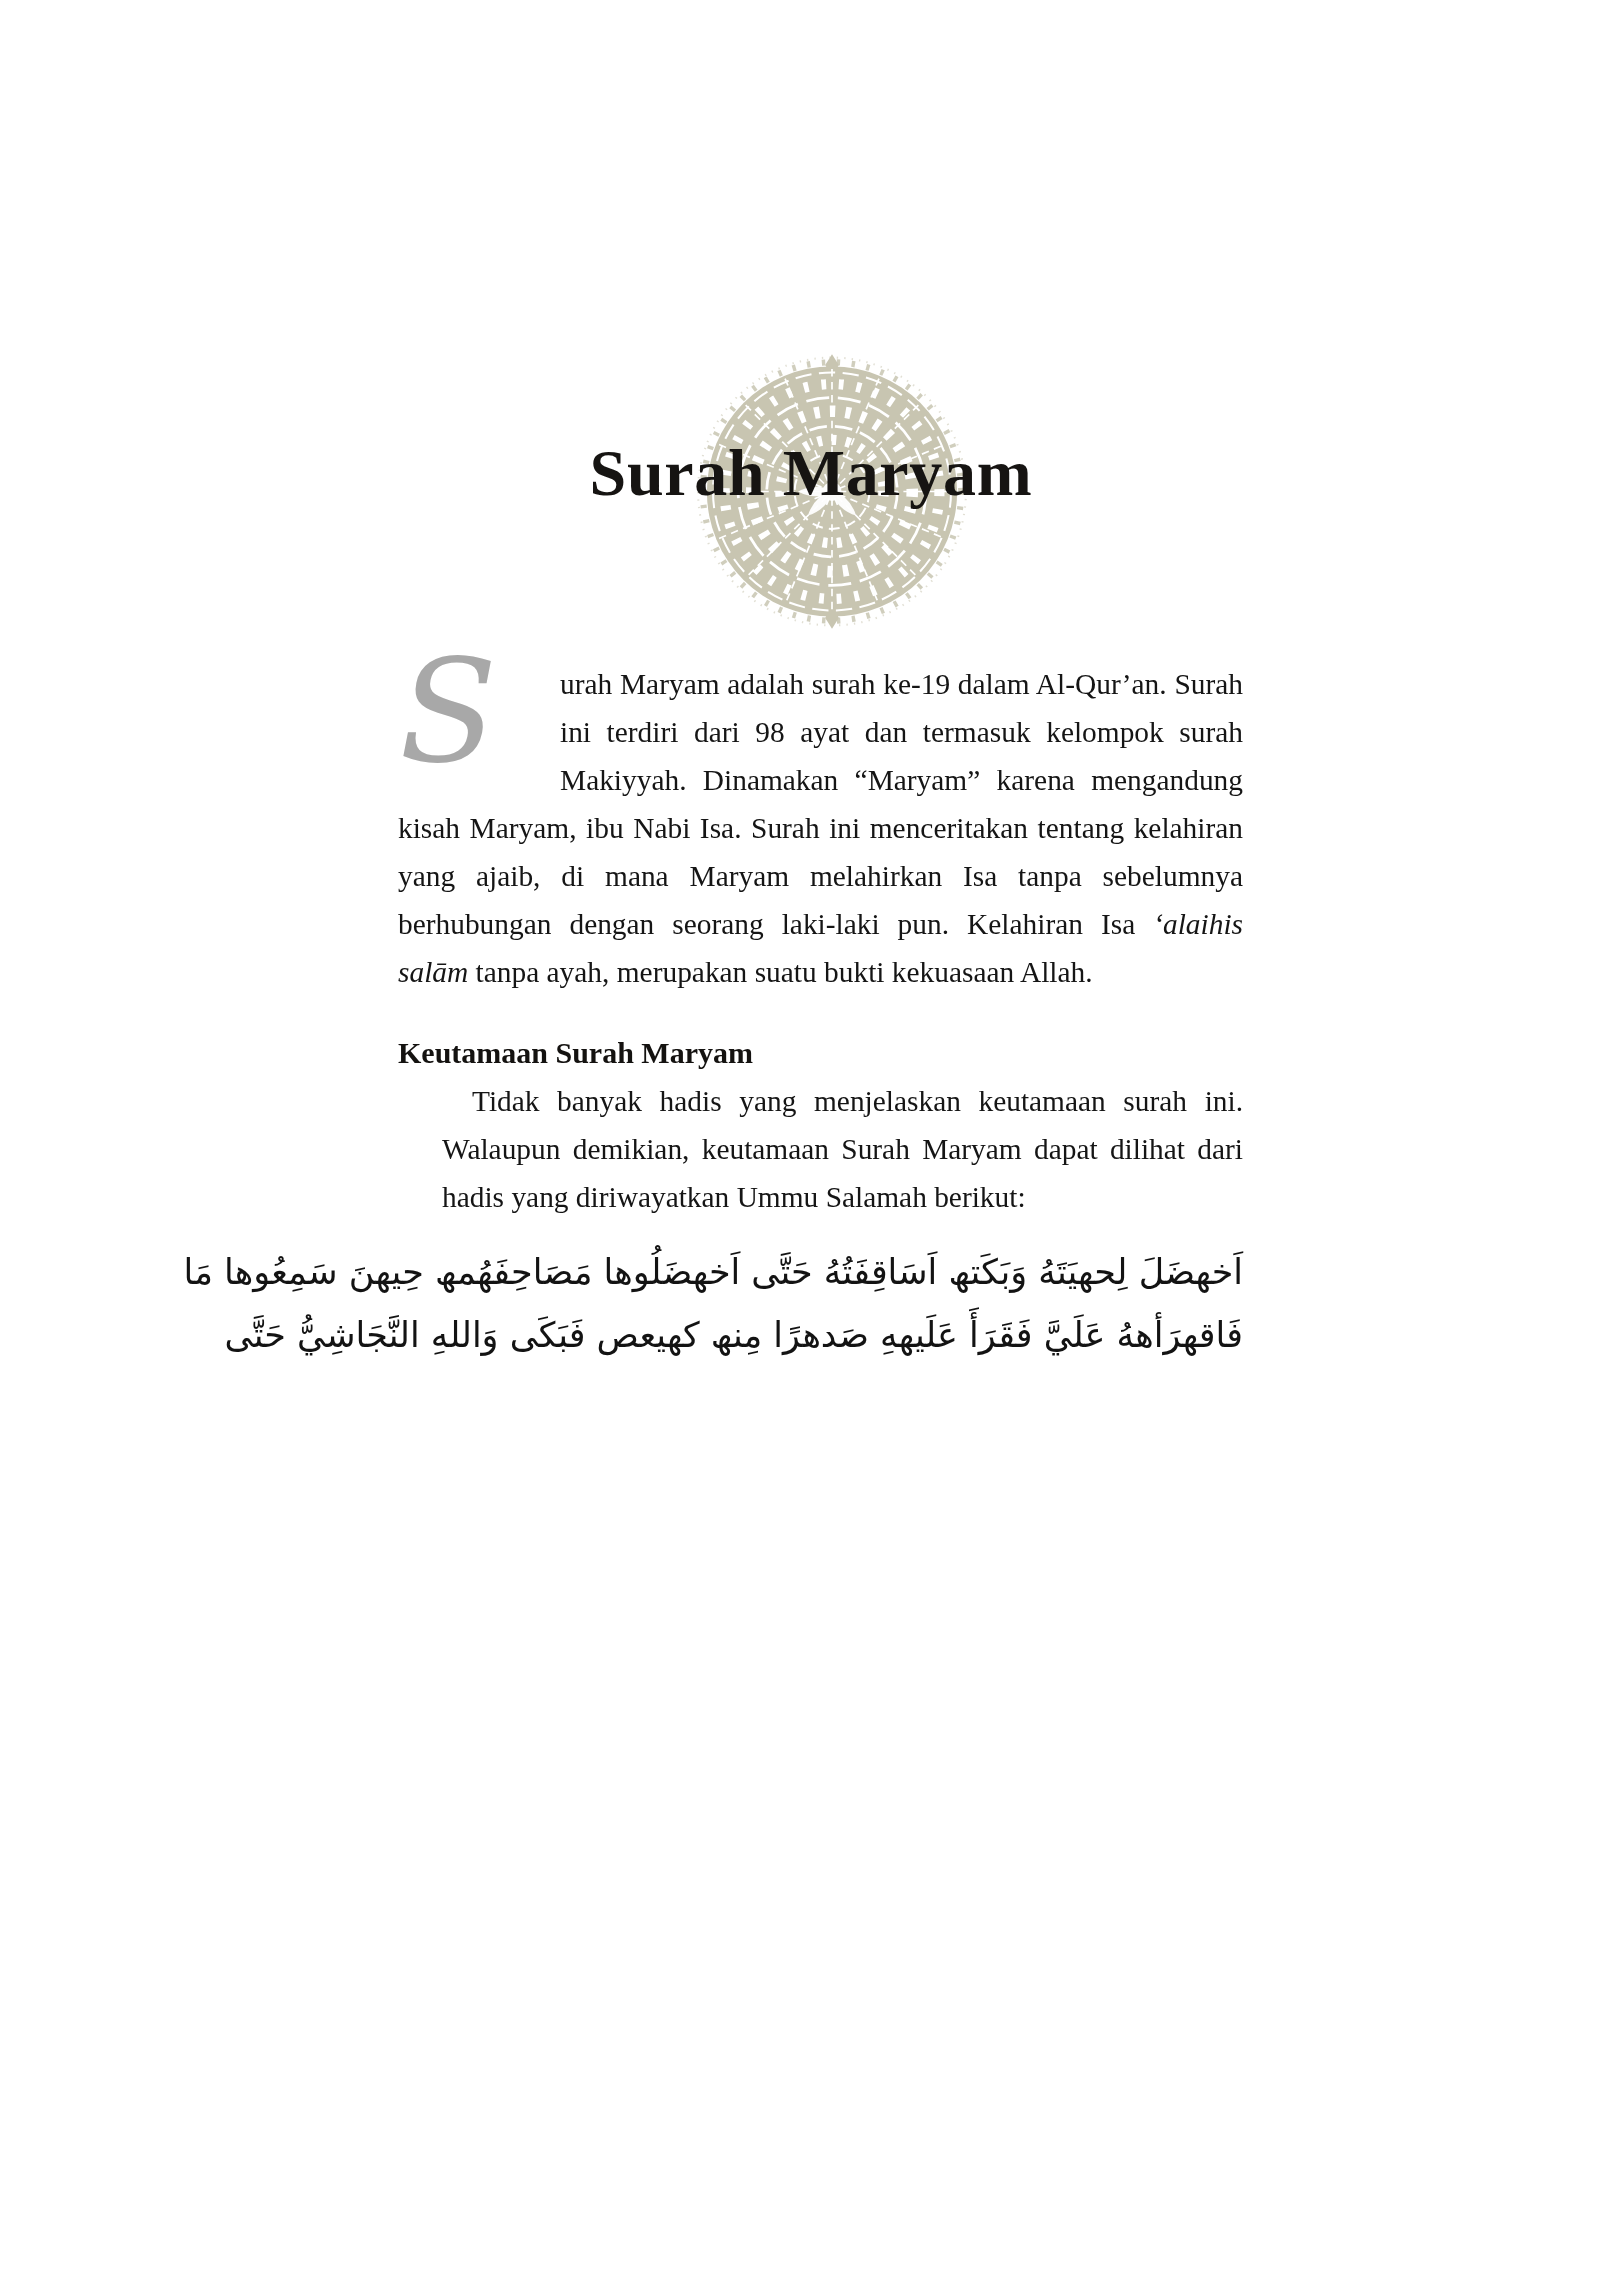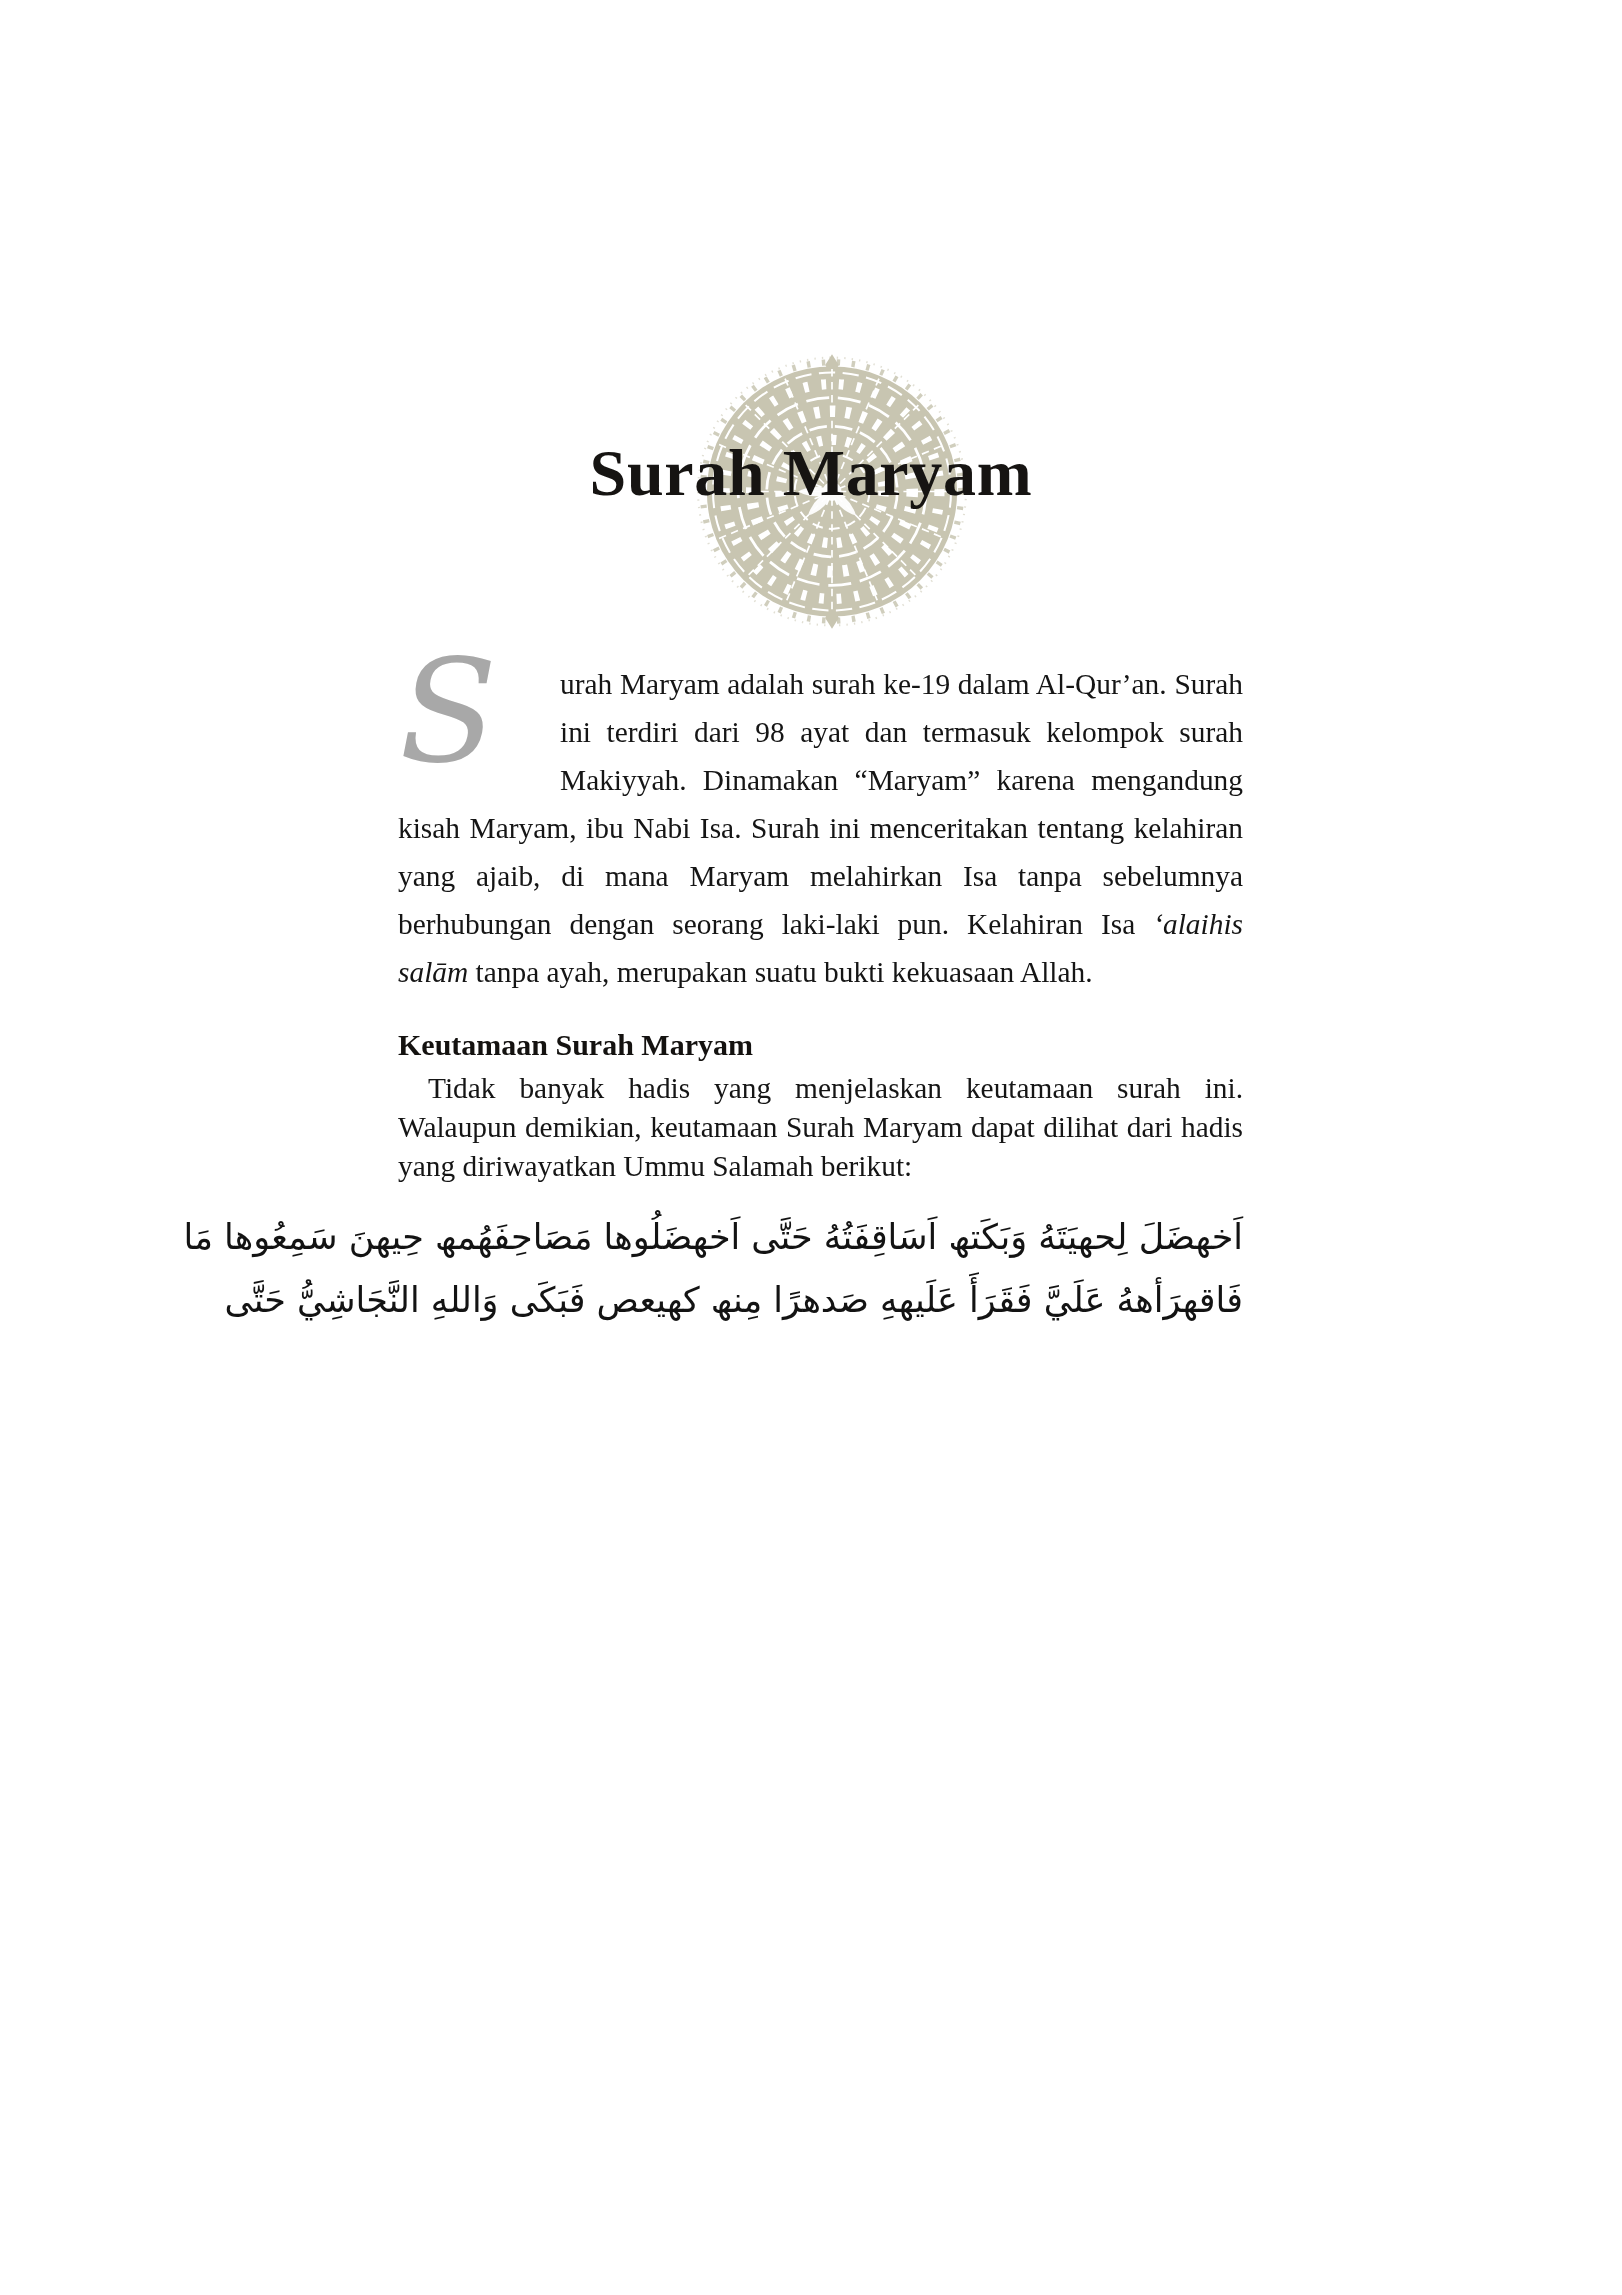--- a/index.html
+++ b/index.html
@@ -62,33 +62,34 @@
     left:1.3px; top:-19.6px;
     font-family:"DejaVu Serif",serif;
     font-style:italic;
     font-size:143px;
     line-height:143px;
     color:var(--color-dropcap,#a8a8a8);
   }
   .italic { font-style:italic; }
 
   .section-heading {
-    margin-top:25px;
+    margin-top:33px;
     font-size:30px;
     line-height:48px;
     font-weight:bold;
     color:#141210;
   }
 
   .section-par {
     font-size:29.4px;
-    line-height:39px;
+    line-height:48px;
     text-align:justify;
     text-justify:inter-word;
     text-indent:30px;
+    margin-left:44px;
   }
 
   
   .arabic-block {
     margin-top:19.6px;
     direction:rtl;
     font-family:"DejaVu Sans",sans-serif;
     font-size:35px;
     line-height:63px;
     color:#131313;

